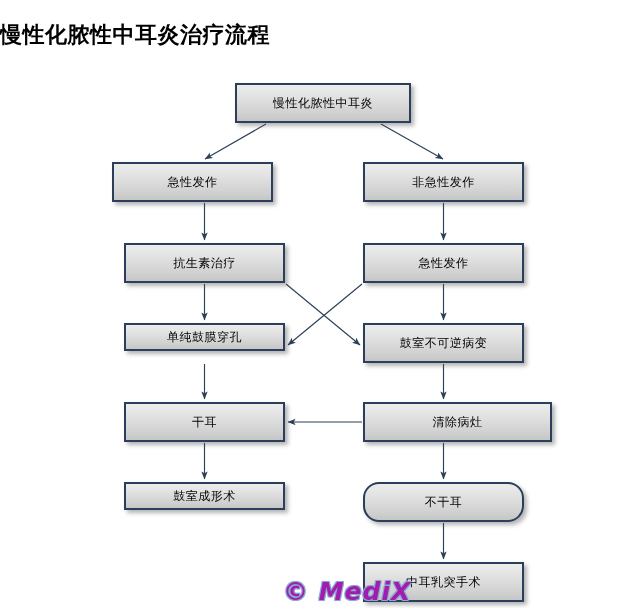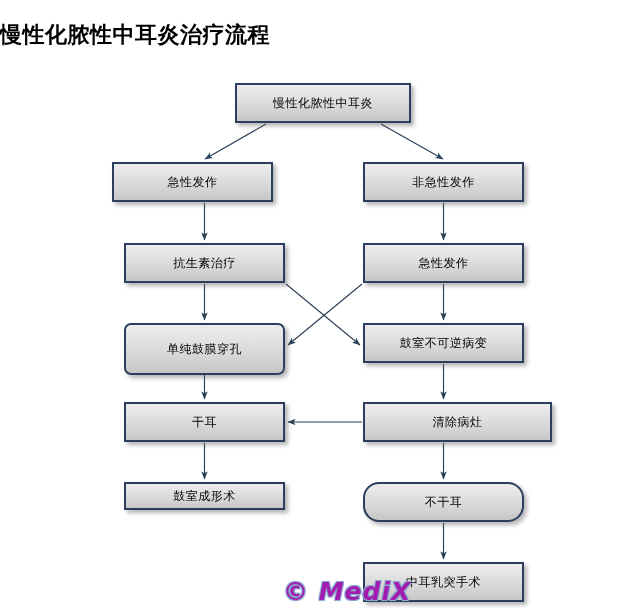--- a/index.html
+++ b/index.html
@@ -139,21 +139,21 @@
   </div>
   <div class="node" style="left: 363px; top: 162px; width: 161px; height: 40px;">
     <span class="node-label">非急性发作</span>
   </div>
   <div class="node" style="left: 124px; top: 243px; width: 161px; height: 40px;">
     <span class="node-label">抗生素治疗</span>
   </div>
   <div class="node" style="left: 363px; top: 243px; width: 161px; height: 40px;">
     <span class="node-label">急性发作</span>
   </div>
-  <div class="node" style="left: 124px; top: 323px; width: 161px; height: 52px; border-radius: 7px;">
+  <div class="node" style="left: 124px; top: 323px; width: 161px; height: 28px;">
     <span class="node-label">单纯鼓膜穿孔</span>
   </div>
   <div class="node" style="left: 363px; top: 323px; width: 161px; height: 40px;">
     <span class="node-label">鼓室不可逆病变</span>
   </div>
   <div class="node" style="left: 124px; top: 402px; width: 161px; height: 40px;">
     <span class="node-label">干耳</span>
   </div>
   <div class="node" style="left: 363px; top: 402px; width: 189px; height: 40px;">
     <span class="node-label">清除病灶</span>

